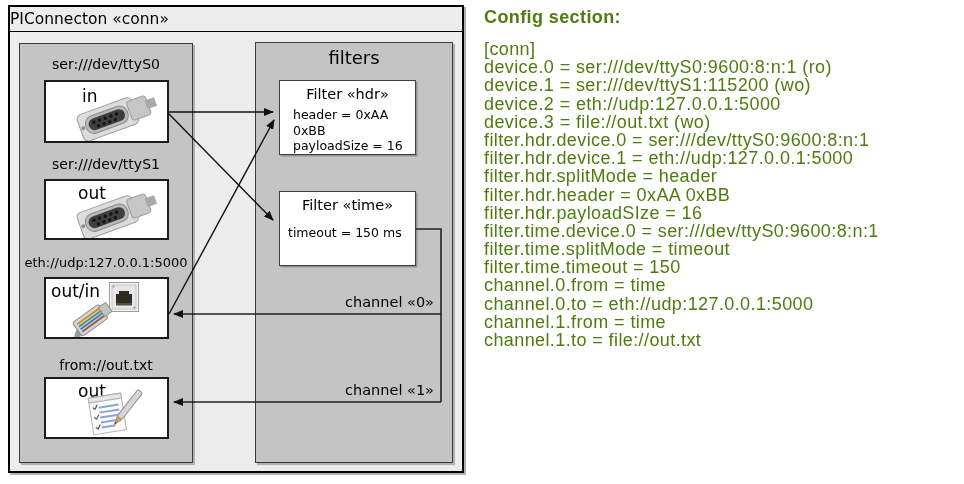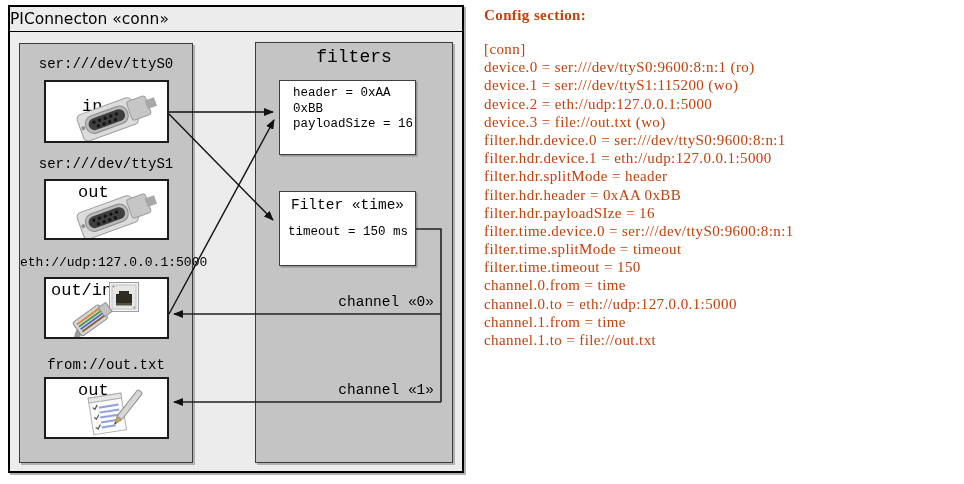--- a/index.html
+++ b/index.html
@@ -13,21 +13,20 @@
     background:#ececec;border:2px solid #000;box-sizing:border-box;
     box-shadow:2px 2px 0 rgba(0,0,0,0.30);
   }
   .outer-title{
     height:24px;line-height:24px;text-align:left;font-size:15.5px;
     border-bottom:1px solid #000;
   }
   .group-box{
     position:absolute;background:#c4c4c4;border:1px solid #3c3c3c;box-sizing:border-box;
     box-shadow:2px 2px 0 rgba(0,0,0,0.25);
-    font-family:Liberation Mono, monospace;
   }
   .devices-group{left:9px;top:36px;width:174px;height:420px;}
   .filters-group{left:245px;top:35px;width:198px;height:421px;}
   .group-title{position:absolute;left:0;width:100%;text-align:center;font-size:18px;top:4px;}
   .dev-label{position:absolute;left:0;width:100%;text-align:center;font-size:14px;}
   .dev-label.small{font-size:13px;}
   .dev-box{
     position:absolute;left:24px;width:125px;background:#fff;border:2px solid #1c1c1c;
     box-sizing:border-box;overflow:hidden;
   }
@@ -40,41 +39,41 @@
   .filter-title{text-align:center;font-size:14.5px;padding-top:5px;}
   .filter-attrs{font-size:12.5px;line-height:15.5px;padding-left:6px;}
   .filter-attrs.one{margin-top:12px;padding-left:8px;}
   .filter-attrs.two{margin-top:5px;padding-left:13px;}
   .channel-label{position:absolute;right:18px;font-size:14.5px;}
   
   .arrows{position:absolute;left:0;top:0;width:964px;height:484px;pointer-events:none;}
   
   .config{
     position:absolute;left:484px;top:7px;width:476px;
-    font-family:Liberation Serif, serif;
-    font-size:15px;letter-spacing:0.4px;color:#c2410c;
+    font-family:Liberation Sans, sans-serif;
+    font-size:18px;letter-spacing:0.4px;color:#4d7c0f;
   }
   .config-heading{font-weight:bold;margin-bottom:3px;}
   .config-lines{position:absolute;left:0;top:33px;width:480px;}
   .cfg-line{height:18.2px;line-height:18.2px;white-space:pre;font-weight:500;}
   .icon-abs{position:absolute;}
 </style>
 </head>
 <body>
 
 <div class="canvas">
 
   <div class="outer-box">
     <div class="outer-title">PIConnecton «conn»</div>
 
     <div class="group-box devices-group">
 
       <div class="dev-label" style="top:12px;">ser:///dev/ttyS0</div>
       <div class="dev-box" style="top:36px;height:63px;">
-        <div class="dir-label" style="left:36px;top:16px;">in</div>
+        <div class="dir-label" style="left:36px;top:5px;">in</div>
         <span class="icon-abs" style="left:22px;top:8px;">
           <svg width="92" height="52" viewBox="0 0 92 52">
             <g transform="rotate(-20 46 26)">
               <rect x="10" y="13" width="58" height="28" rx="5" fill="#dcdcdc" stroke="#9e9e9e"></rect>
               <rect x="62" y="17" width="20" height="20" rx="3" fill="#c6c6c6" stroke="#9e9e9e"></rect>
               <rect x="80" y="22" width="10" height="9" fill="#a8a8a8"></rect>
               <rect x="16" y="18" width="44" height="18" rx="8" fill="#b9b9b9" stroke="#8b8b8b"></rect>
               <rect x="19" y="21" width="38" height="12" rx="6" fill="#3f3f3f"></rect>
               <circle cx="25" cy="25" r="1.7" fill="#141414"></circle>
                 <circle cx="31" cy="25" r="1.7" fill="#141414"></circle>
@@ -169,20 +168,21 @@
             </g>
           </svg>
         </span>
       </div>
     </div>
 
     <div class="group-box filters-group">
       <div class="group-title">filters</div>
 
       <div class="filter-box" style="top:37px;">
+        <div class="filter-title">Filter «hdr»</div>
         <div class="filter-attrs two">
           <div>header = 0xAA 0xBB</div>
           <div>payloadSize = 16</div>
         </div>
       </div>
 
       <div class="filter-box" style="top:148px;">
         <div class="filter-title">Filter «time»</div>
         <div class="filter-attrs one">
           <div>timeout = 150 ms</div>

